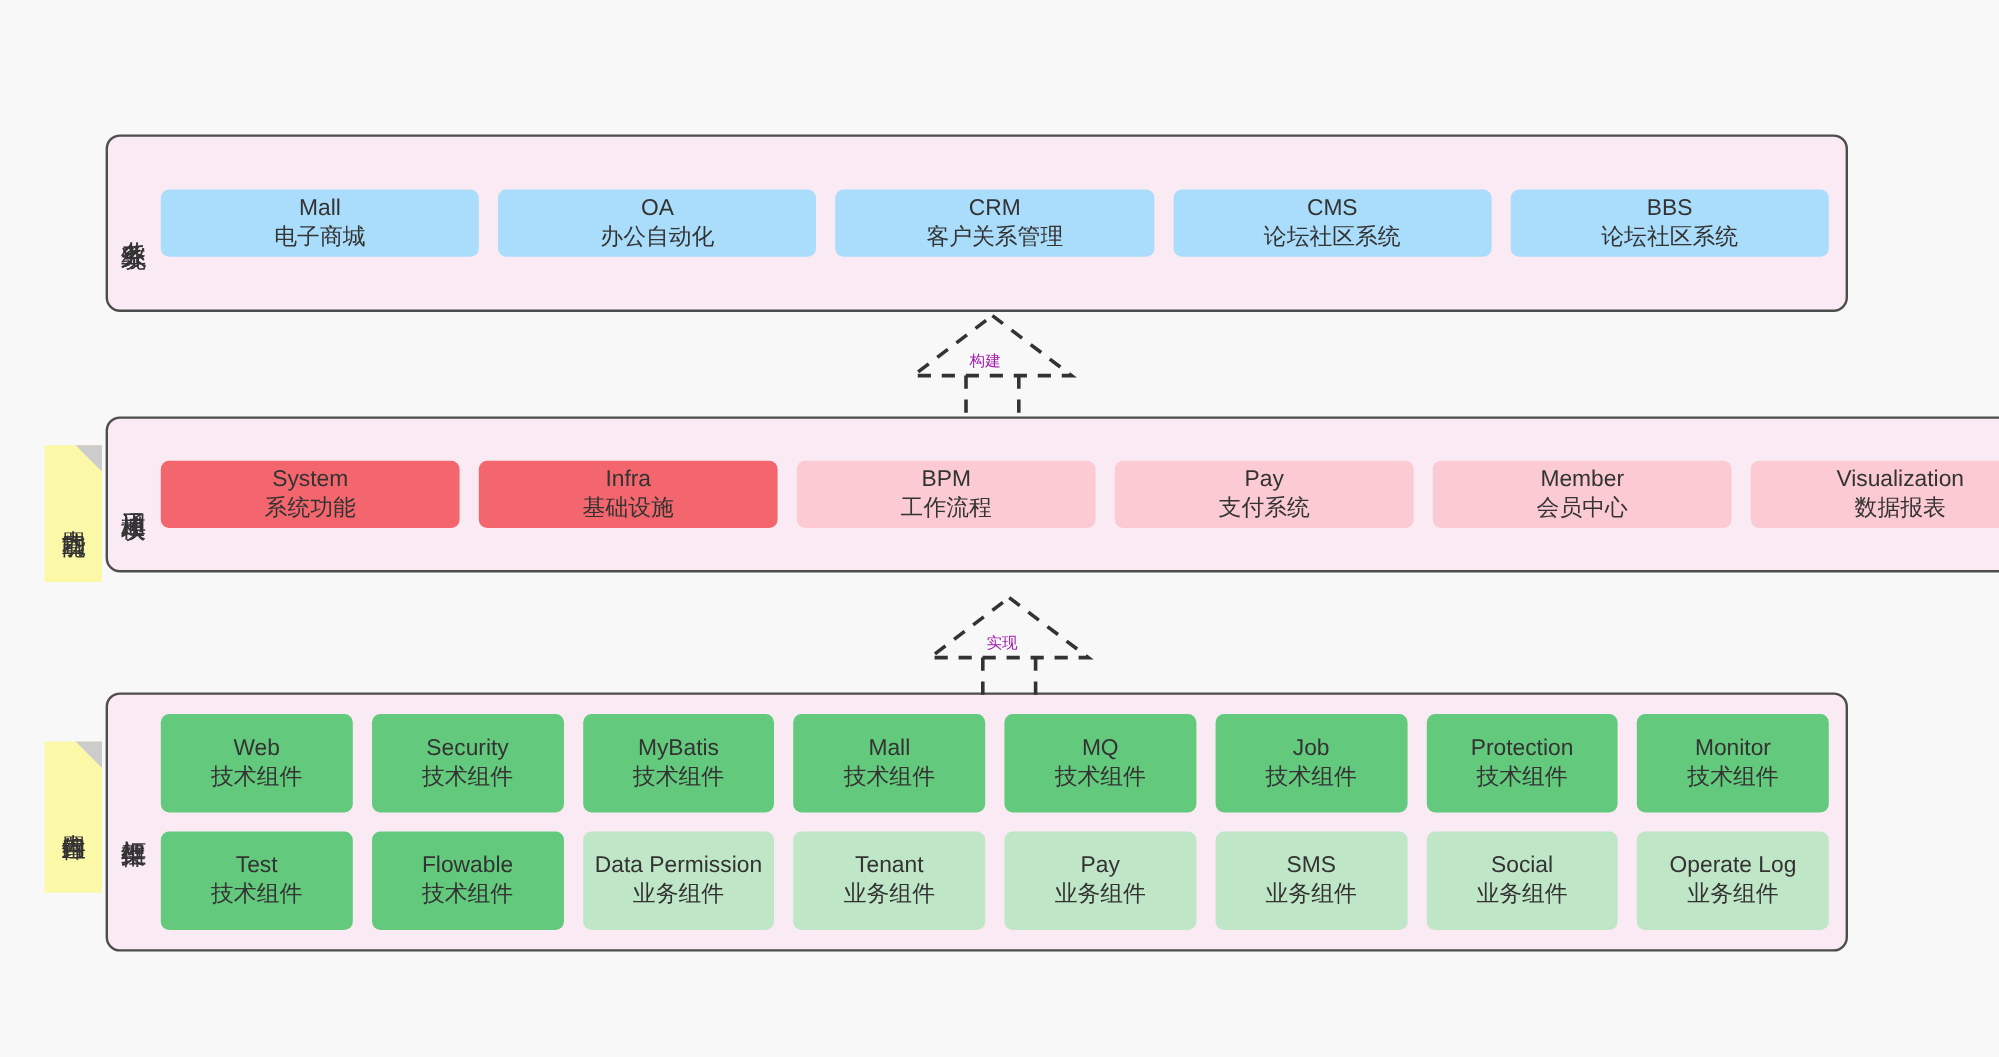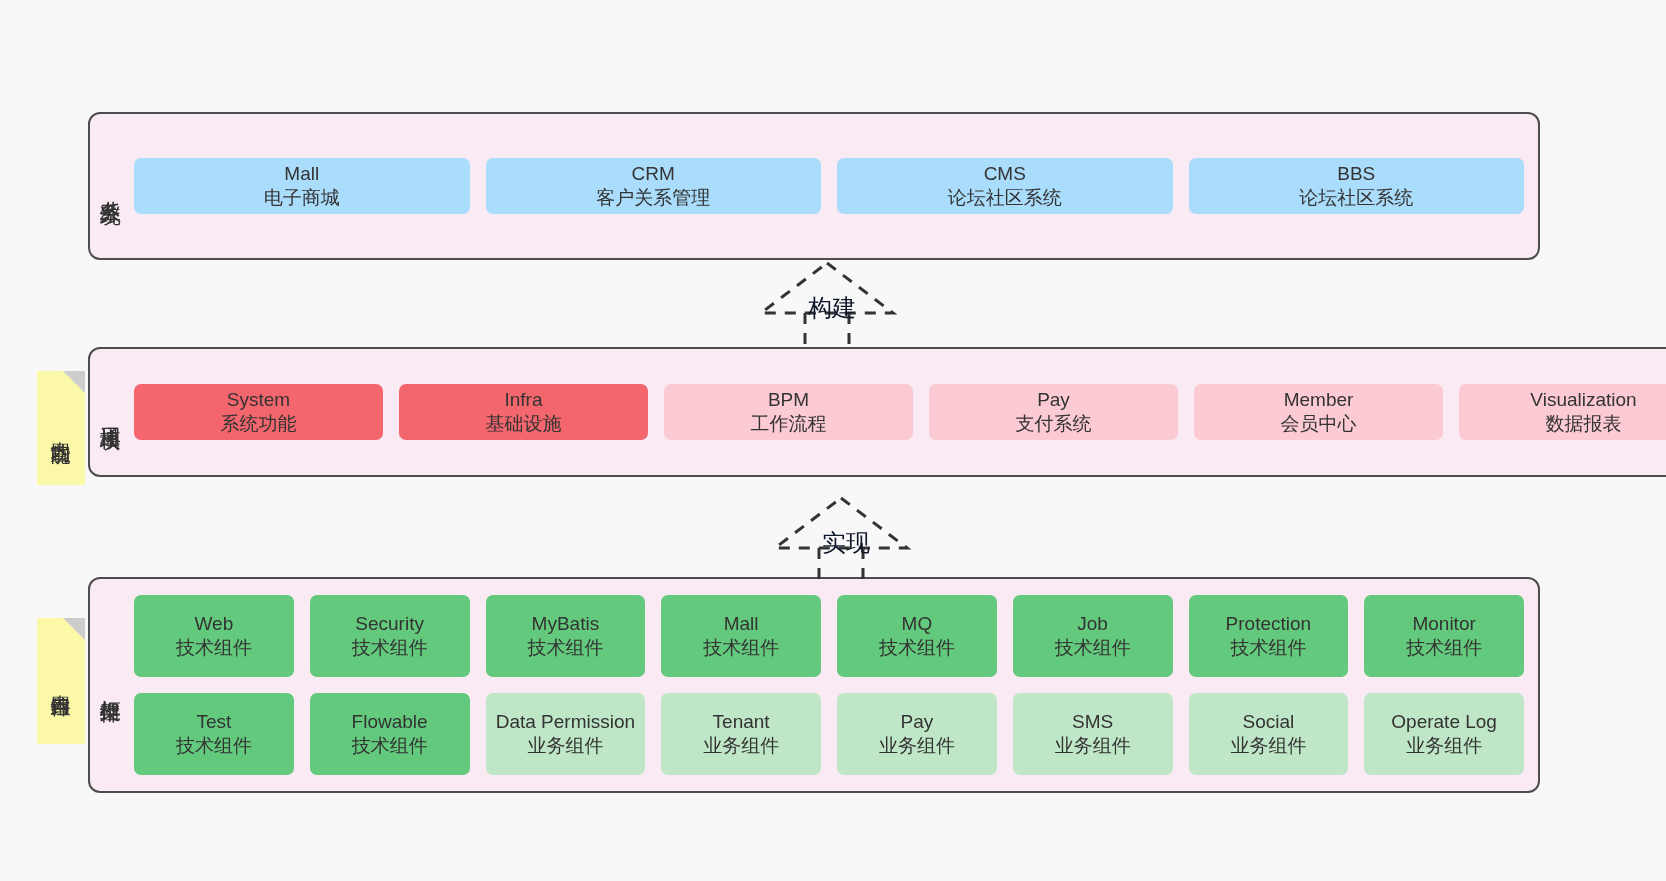--- a/index.html
+++ b/index.html
@@ -108,41 +108,45 @@
     border-left: 22px solid transparent;
   }
 
   
   .arrow {
     position: absolute;
     z-index: 2;
   }
   .arrow-label {
     position: absolute;
-    font-size: 24px;
-    color: #0f172a;
+    font-size: 13px;
+    color: #a21caf;
     background: transparent;
     white-space: nowrap;
     user-select: none;
     z-index: 4;
     text-align: right;
   }
 </style>
 </head>
 <body>
 
 <div id="stage">
 
   <div class="layer" id="layer-business" style="left:88px; top:112px; width:1452px; height:148px;">
     <div class="layer-title">业务系统</div>
     <div class="layer-body">
       <div class="card-row">
         <div class="card c-blue">
           <span class="t1">Mall</span>
           <span class="t2">电子商城</span>
+        </div>
+        <div class="card c-blue">
+          <span class="t1">OA</span>
+          <span class="t2">办公自动化</span>
         </div>
         <div class="card c-blue">
           <span class="t1">CRM</span>
           <span class="t2">客户关系管理</span>
         </div>
         <div class="card c-blue">
           <span class="t1">CMS</span>
           <span class="t2">论坛社区系统</span>
         </div>
         <div class="card c-blue">

